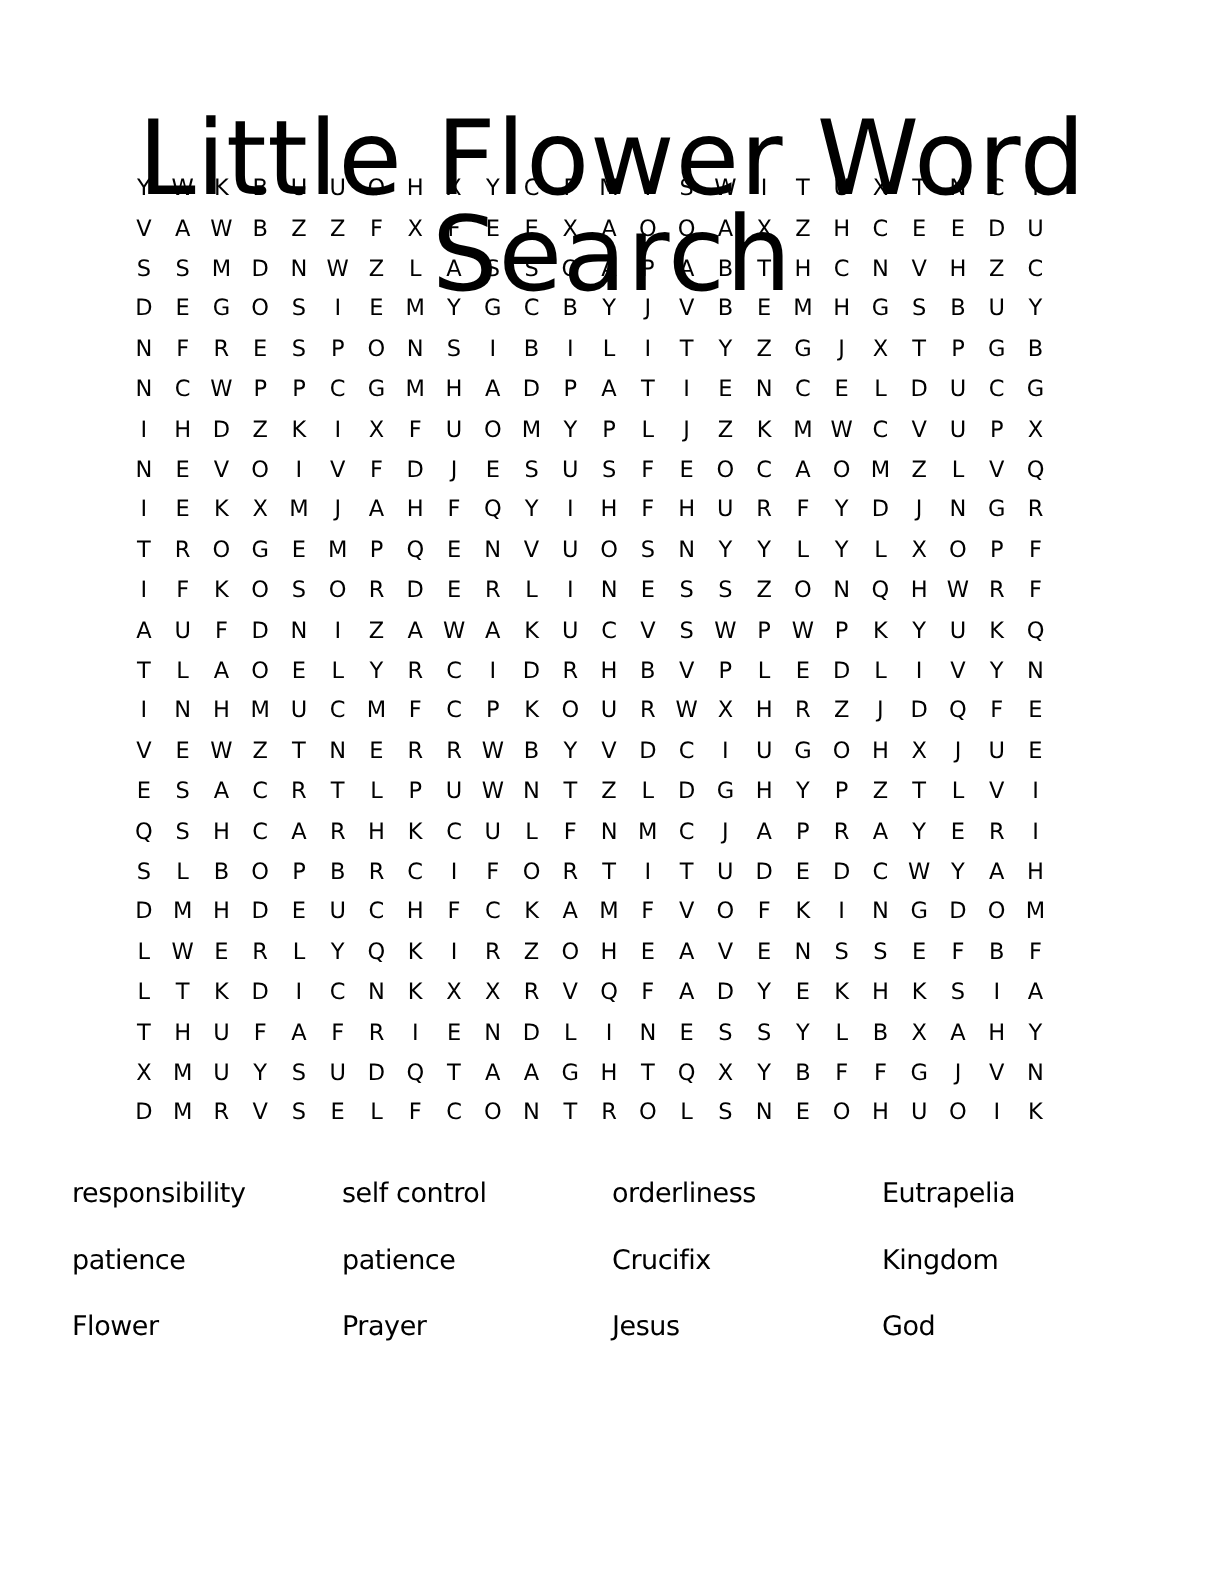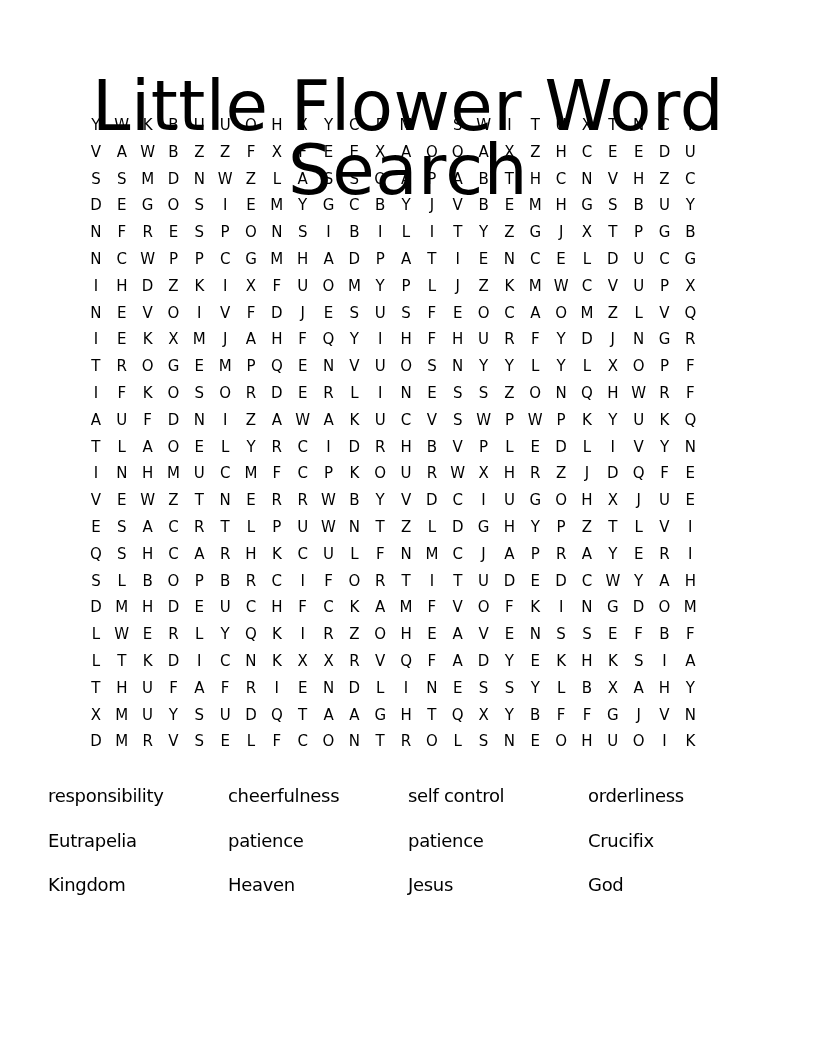--- a/index.html
+++ b/index.html
@@ -644,24 +644,24 @@
       <span class="cell">H</span>
       <span class="cell">U</span>
       <span class="cell">O</span>
       <span class="cell">I</span>
       <span class="cell">K</span>
     </div>
   </div>
 
 <div class="words" id="words">
     <div class="word">responsibility</div>
-    <div class="word">cheerfulness</div>
     <div class="word">self control</div>
     <div class="word">orderliness</div>
     <div class="word">Eutrapelia</div>
     <div class="word">patience</div>
     <div class="word">patience</div>
     <div class="word">Crucifix</div>
     <div class="word">Kingdom</div>
-    <div class="word">Heaven</div>
+    <div class="word">Flower</div>
+    <div class="word">Prayer</div>
     <div class="word">Jesus</div>
     <div class="word">God</div>
   </div>
 
 </body></html>

